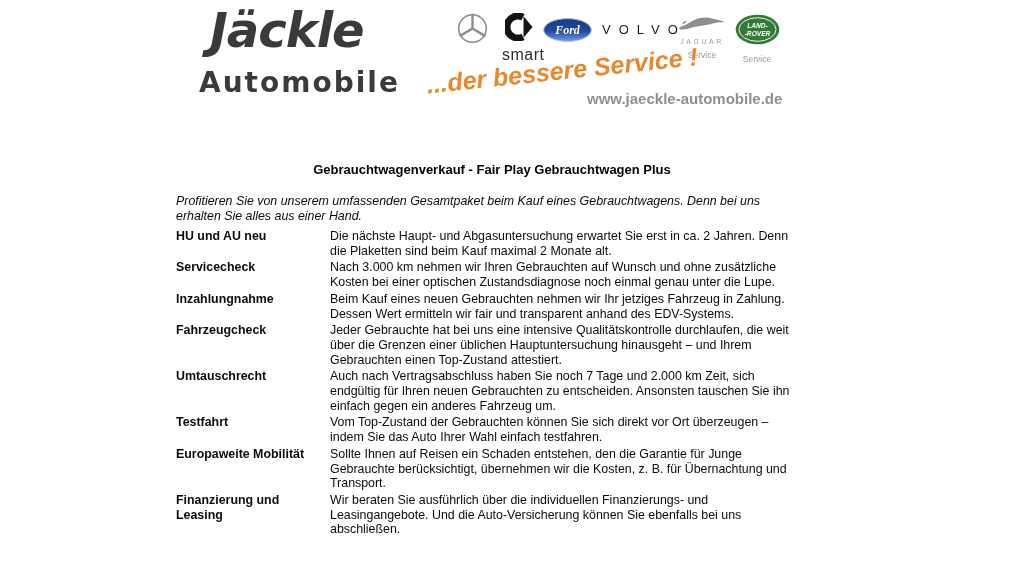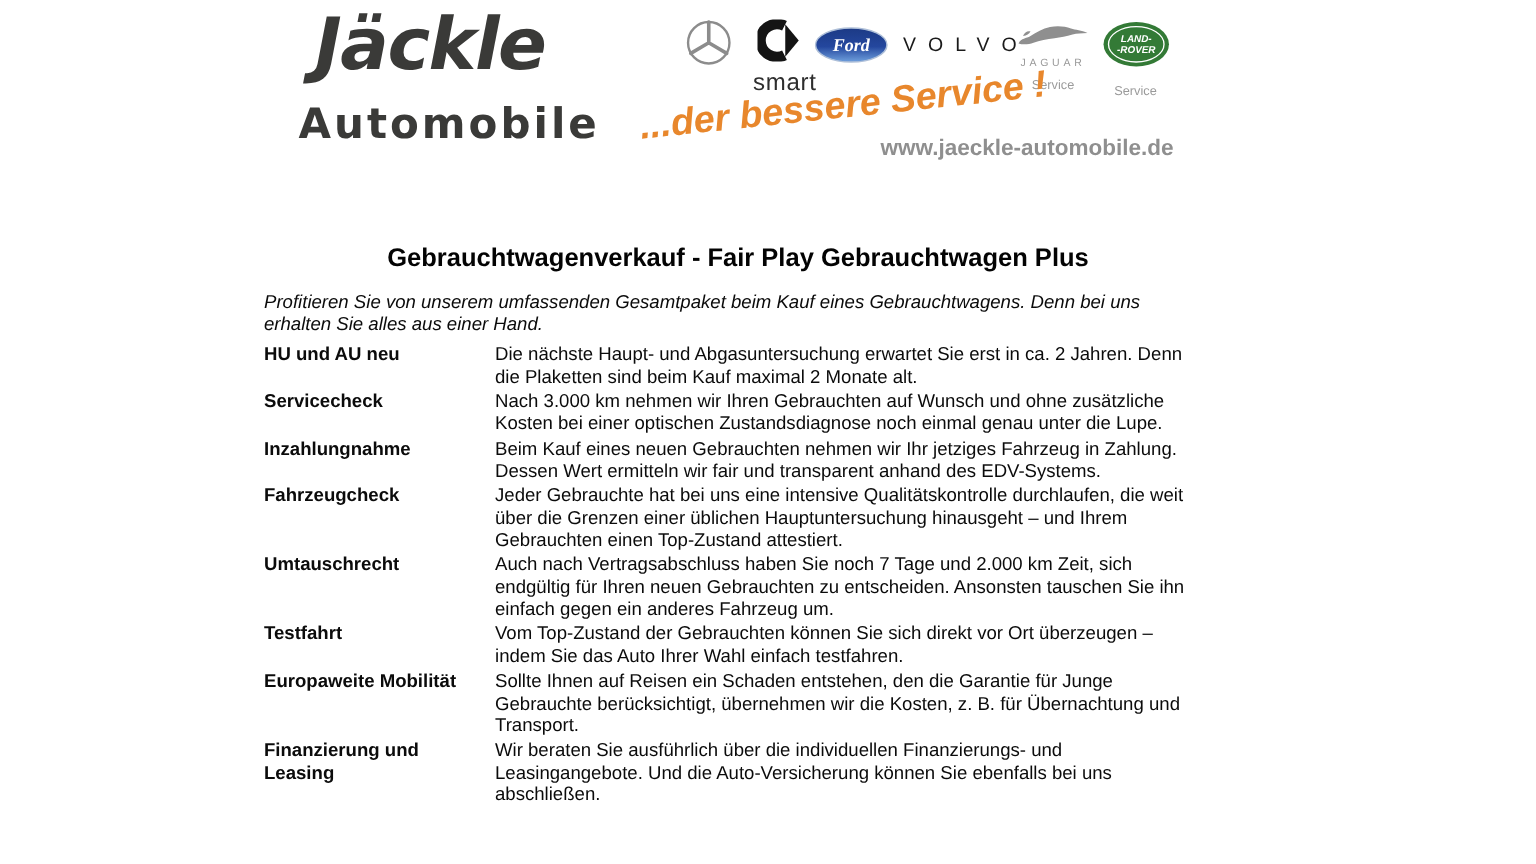--- a/index.html
+++ b/index.html
@@ -53,21 +53,21 @@
     letter-spacing:8px; white-space:nowrap;
   }
   .jaguar-label {
     font-size:7px; color:#9a9a9a; letter-spacing:2.5px; margin-top:1px;
   }
 
   
   .doc-title {
     position:absolute; left:176px; top:162px; width:632px;
     text-align:center;
-    font-size:17px; font-weight:bold; color:#030303;
+    font-size:13px; font-weight:bold; color:#030303;
   }
   .intro {
     position:absolute; left:176px; top:194px; width:624px;
     font-size:12.4px; line-height:14.7px;font-style:italic;
   }
   .features {
     position:absolute; left:176px; top:229px; width:640px;
   }
   .feature-row { display:flex; margin-bottom:2px; }
   .feature-row .term {

